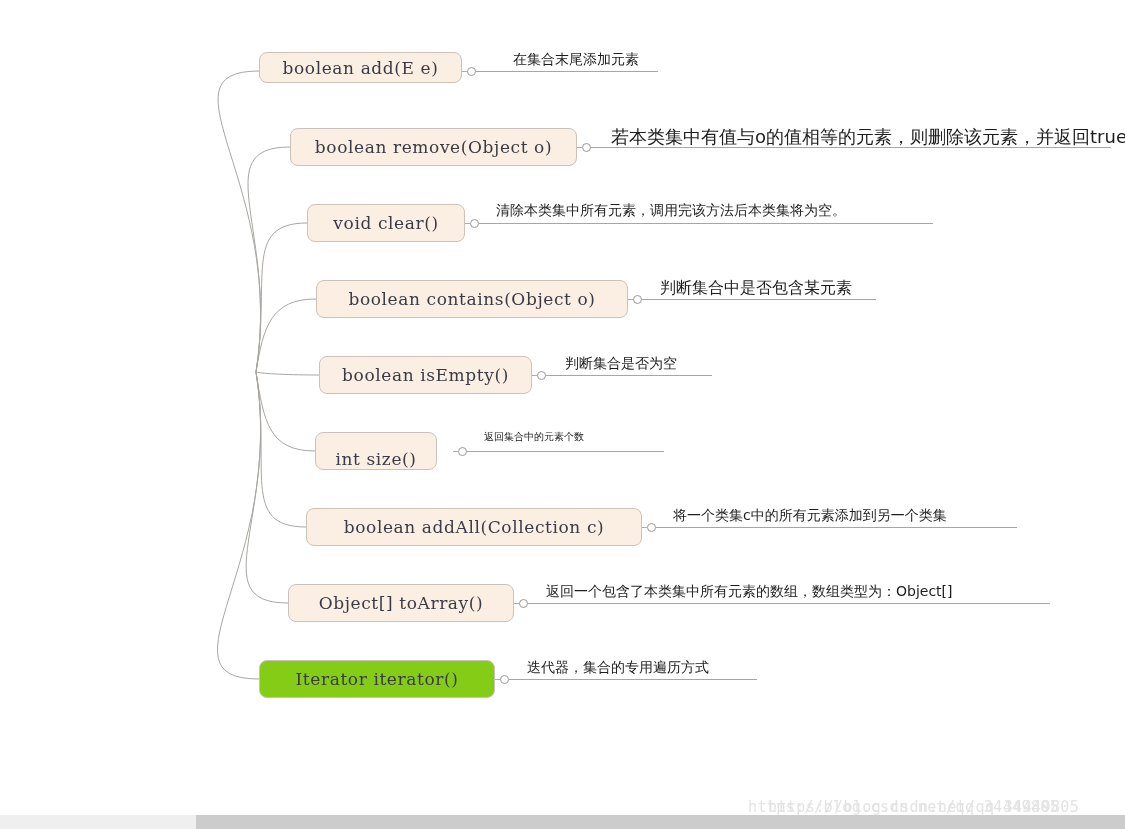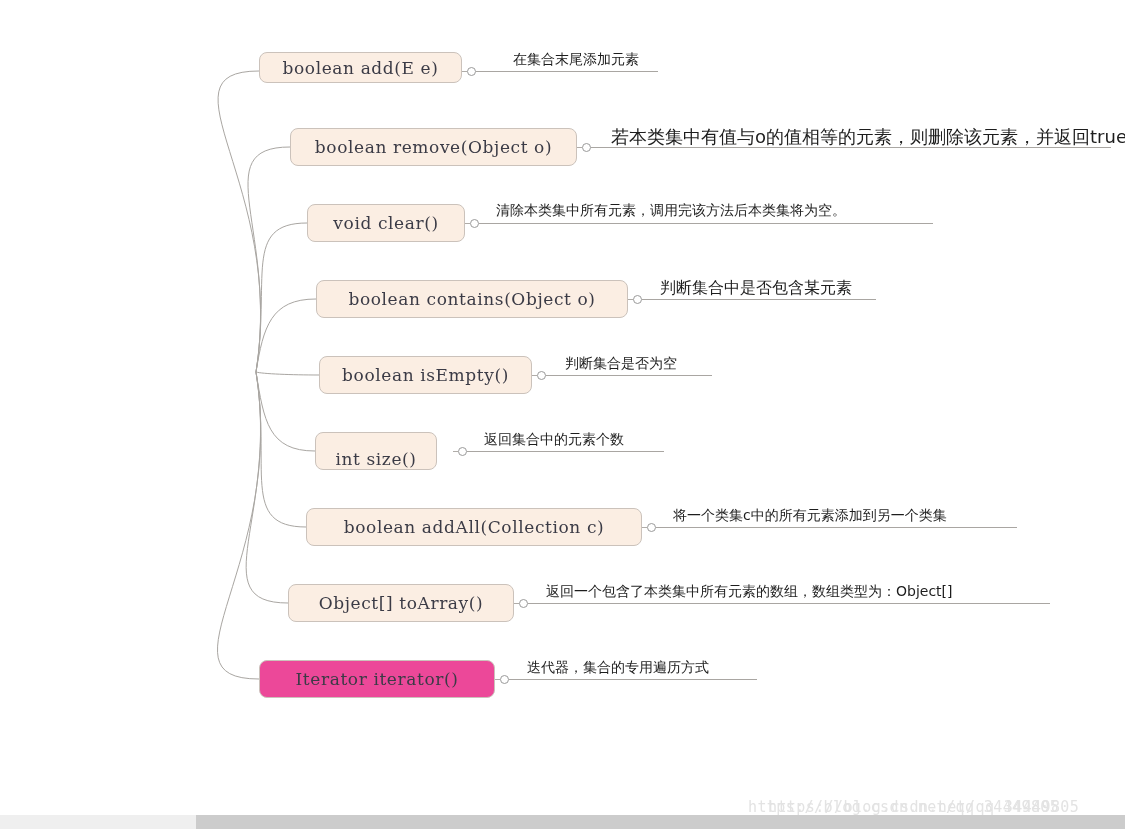--- a/index.html
+++ b/index.html
@@ -174,41 +174,41 @@
         <div class="note-line" style="left: 546px; top: 375px; width: 166px; background: rgb(169, 166, 162);"></div>
         <div class="note-text" style="left: 565px; top: 356px; font-size: 14px;">判断集合是否为空</div>
       </div>
       <div class="method-node" style="left: 315px; top: 432px; width: 122px; height: 38px; font-size: 17px; background: rgb(251, 238, 227); border-color: rgb(203, 194, 187); align-items: flex-end;">
         <span>int size()</span>
       </div>
       <div class="note">
         <div class="note-stub" style="left: 453px; top: 451px; width: 5px;"></div>
         <div class="note-dot" style="left: 457.5px; top: 446.5px;"></div>
         <div class="note-line" style="left: 467px; top: 451px; width: 197px; background: rgb(169, 166, 162);"></div>
-        <div class="note-text" style="left: 484px; top: 432px; font-size: 14px;">返回集合中的元素个数</div>
+        <div class="note-text" style="left: 484px; top: 432px; font-size: 10px;">返回集合中的元素个数</div>
       </div>
       <div class="method-node" style="left: 306px; top: 508px; width: 336px; height: 38px; font-size: 17px; background: rgb(251, 238, 227); border-color: rgb(203, 194, 187);">
         <span>boolean addAll(Collection c)</span>
       </div>
       <div class="note">
         <div class="note-stub" style="left: 642px; top: 527px; width: 5px;"></div>
         <div class="note-dot" style="left: 646.5px; top: 522.5px;"></div>
         <div class="note-line" style="left: 656px; top: 527px; width: 361px; background: rgb(169, 166, 162);"></div>
         <div class="note-text" style="left: 673px; top: 508px; font-size: 14px;">将一个类集c中的所有元素添加到另一个类集</div>
       </div>
       <div class="method-node" style="left: 288px; top: 584px; width: 226px; height: 38px; font-size: 17px; background: rgb(251, 238, 227); border-color: rgb(203, 194, 187);">
         <span>Object[] toArray()</span>
       </div>
       <div class="note">
         <div class="note-stub" style="left: 514px; top: 603px; width: 5px;"></div>
         <div class="note-dot" style="left: 518.5px; top: 598.5px;"></div>
         <div class="note-line" style="left: 528px; top: 603px; width: 522px; background: rgb(169, 166, 162);"></div>
         <div class="note-text" style="left: 546px; top: 584px; font-size: 14px;">返回一个包含了本类集中所有元素的数组，数组类型为：Object[]</div>
       </div>
-      <div class="method-node" style="left: 259px; top: 660px; width: 236px; height: 38px; font-size: 17px; background: #ec4899; border-color: rgb(203, 194, 187);">
+      <div class="method-node" style="left: 259px; top: 660px; width: 236px; height: 38px; font-size: 17px; background: #84cc16; border-color: rgb(203, 194, 187);">
         <span>Iterator iterator()</span>
       </div>
       <div class="note">
         <div class="note-stub" style="left: 495px; top: 679px; width: 5px;"></div>
         <div class="note-dot" style="left: 499.5px; top: 674.5px;"></div>
         <div class="note-line" style="left: 509px; top: 679px; width: 248px; background: rgb(169, 166, 162);"></div>
         <div class="note-text" style="left: 527px; top: 660px; font-size: 14px;">迭代器，集合的专用遍历方式</div>
       </div>
     </div>
 

